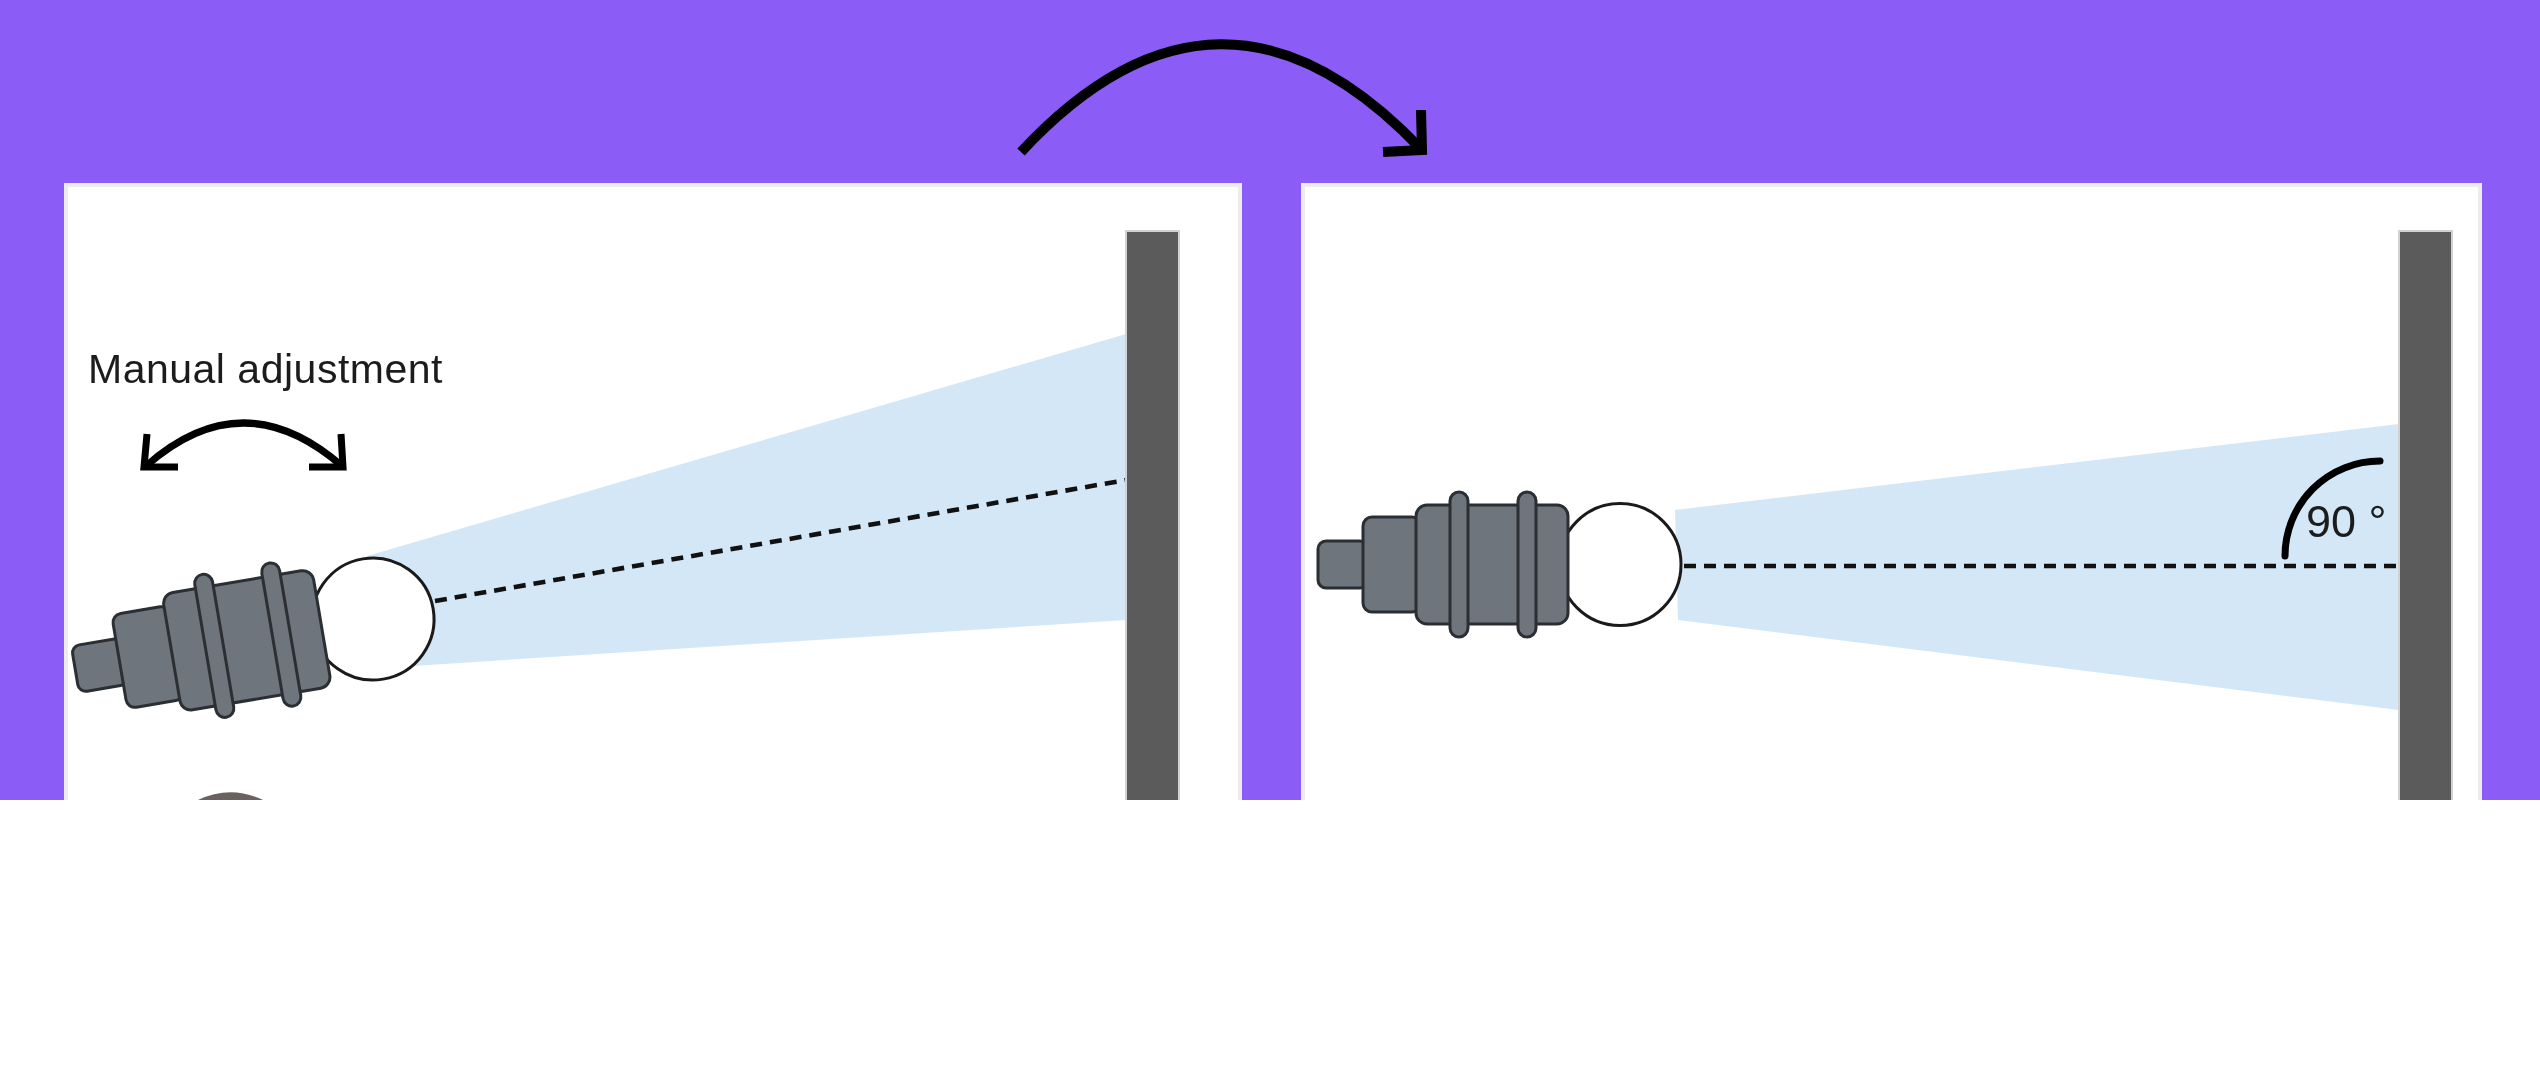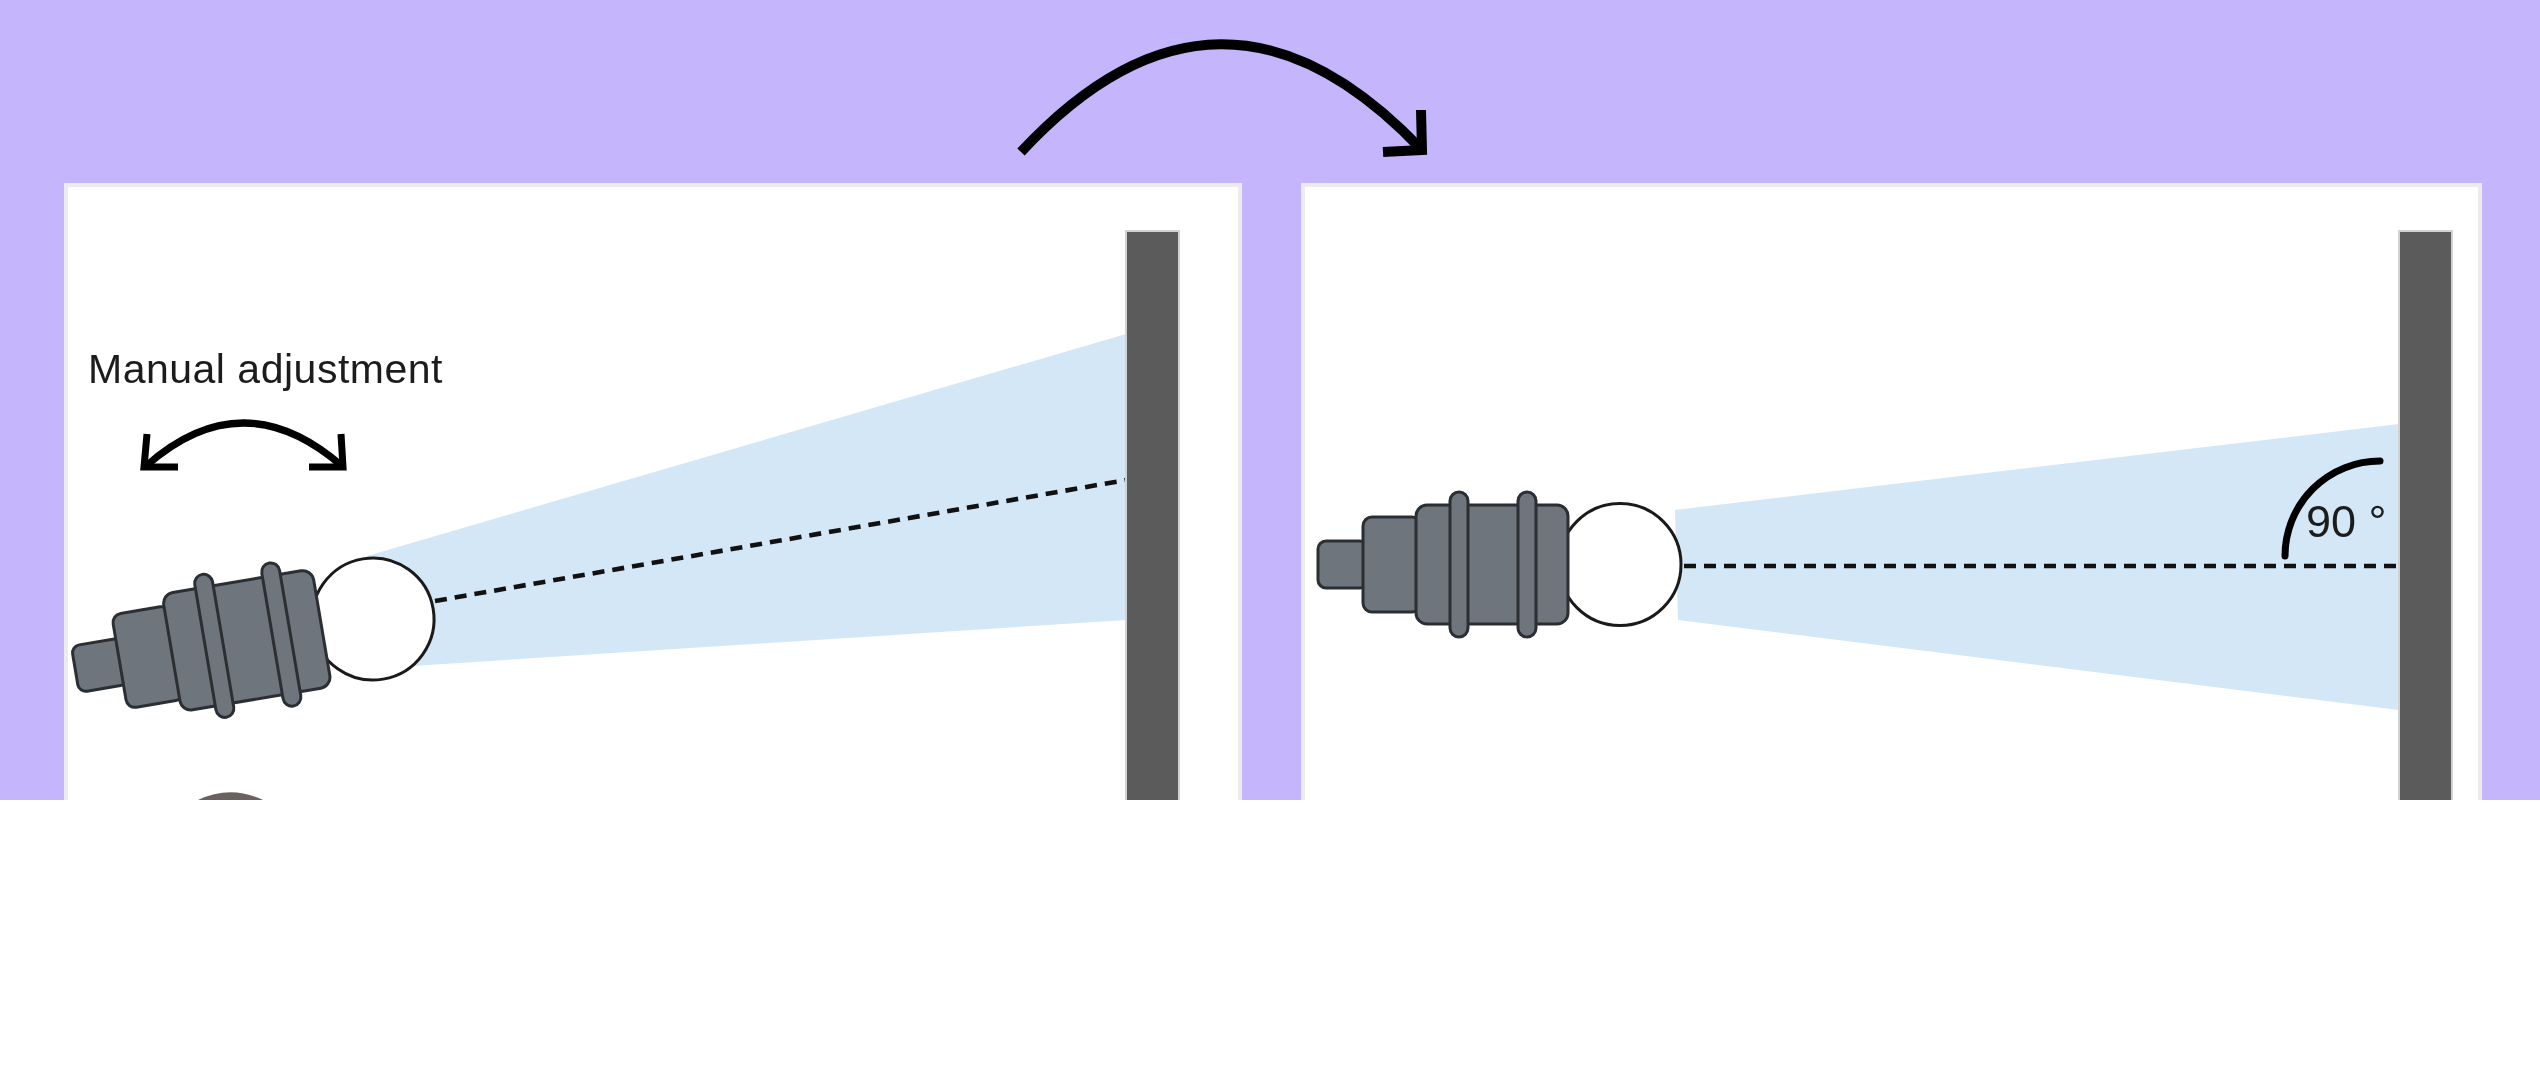--- a/index.html
+++ b/index.html
@@ -1,20 +1,20 @@
 <!DOCTYPE html>
 <html><head>
 <meta charset="utf-8">
 <style>
   html, body { margin: 0; padding: 0; background: #ffffff; }
   .stage {
     position: relative;
     width: 2540px;
     height: 800px;
-    background: #c4b5fd;
+    background: #8b5cf6;
     overflow: hidden;
     font-family: "Liberation Sans", sans-serif;
   }
   svg { display: block; }
   text {
     font-family: "Liberation Sans", sans-serif;
     fill: #1c1c1c;
   }
   .label-lg   { font-size: 41px; letter-spacing: 0.5px; }
   .label-angle{ font-size: 45px; }

